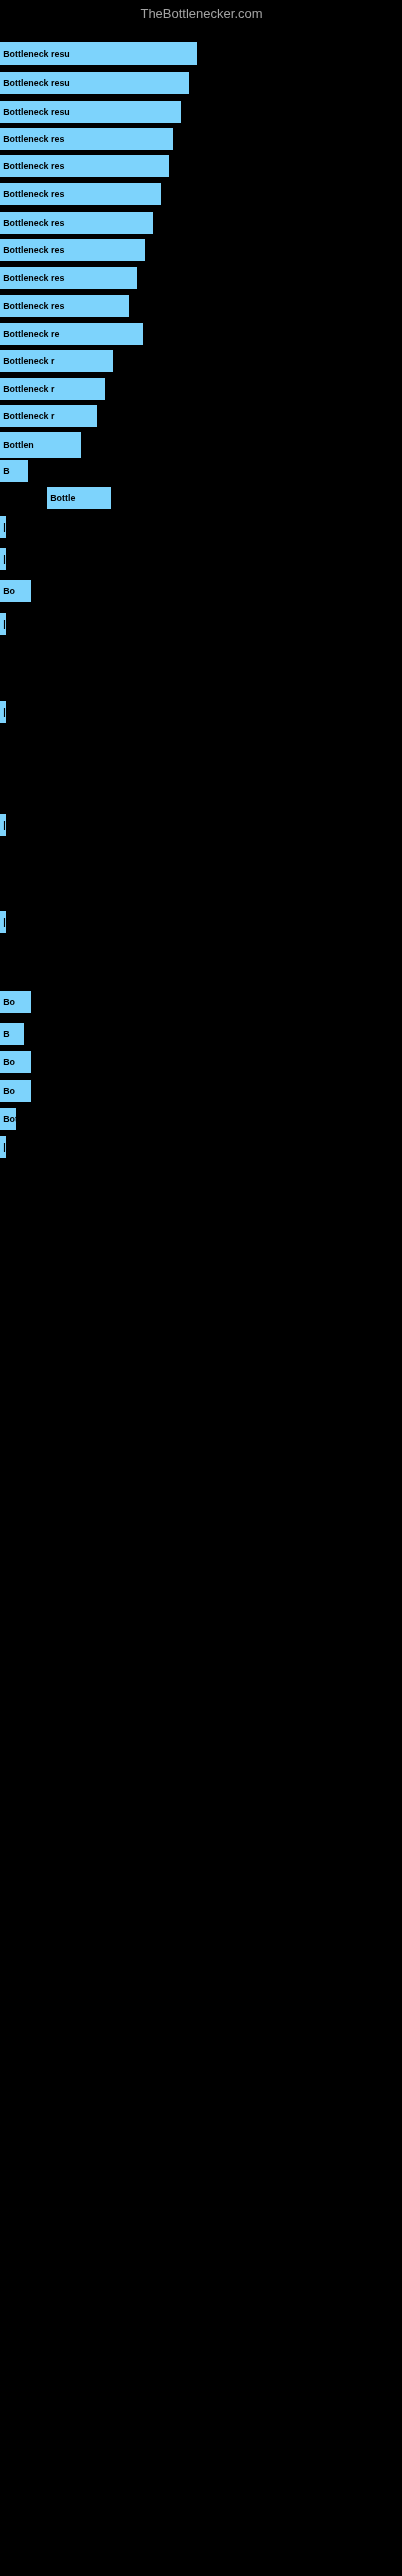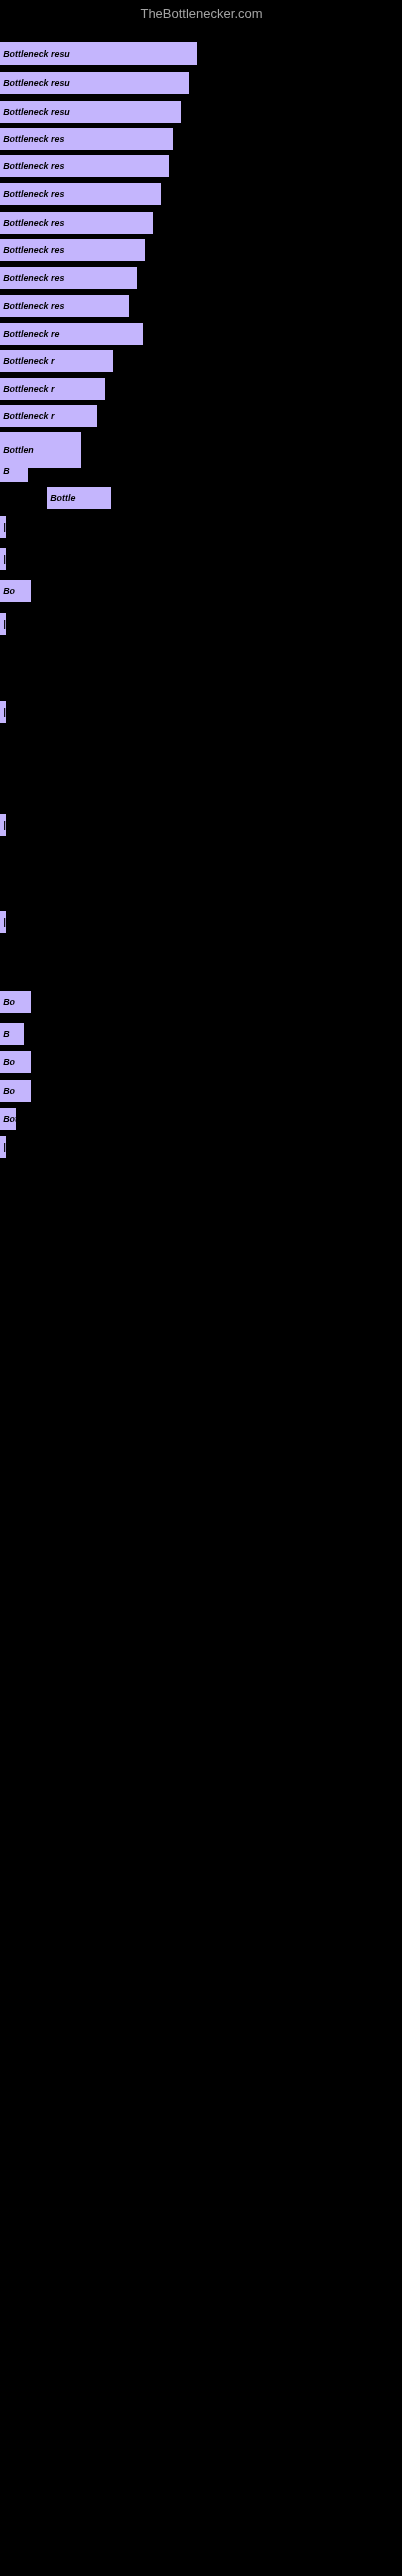--- a/index.html
+++ b/index.html
@@ -21,28 +21,27 @@
       padding: 6.4px 0 3.2px 0;
       display: block;
     }
     .bar-container {
       position: absolute;
       left: 0;
       display: flex;
       align-items: center;
     }
     .bar {
-      background-color: #c4b5fd;
+      background-color: #7dd3fc;
       height: 22.5px;
       display: flex;
       align-items: center;
       padding: 0 3.2px;
       white-space: nowrap;
       overflow: hidden;
-      font-style: italic;
     }
     .bar-label {
       color: #000000;
       font-size: 8.9px;
       font-weight: bold;
     }
   </style>
 </head>
 <body>
 
@@ -113,21 +112,21 @@
       <div class="bar" style="width: 105px; height: 22.5px;">
         <span class="bar-label">Bottleneck r</span>
       </div>
     </div>
     <div class="bar-container" style="top: 380px; left: 0px;">
       <div class="bar" style="width: 97px; height: 22.5px;">
         <span class="bar-label">Bottleneck r</span>
       </div>
     </div>
     <div class="bar-container" style="top: 407px; left: 0px;">
-      <div class="bar" style="width: 81px; height: 36px; text-align: center;">
+      <div class="bar" style="width: 81px; height: 26px; text-align: center;">
         <span class="bar-label">Bottlen</span>
       </div>
     </div>
     <div class="bar-container" style="top: 435px; left: 0px;">
       <div class="bar" style="width: 28px; height: 22.5px;">
         <span class="bar-label">B</span>
       </div>
     </div>
     <div class="bar-container" style="top: 462px; left: 0px;">
       <div class="bar" style="width: 64px; height: 22.5px; margin-left: 47px;">

